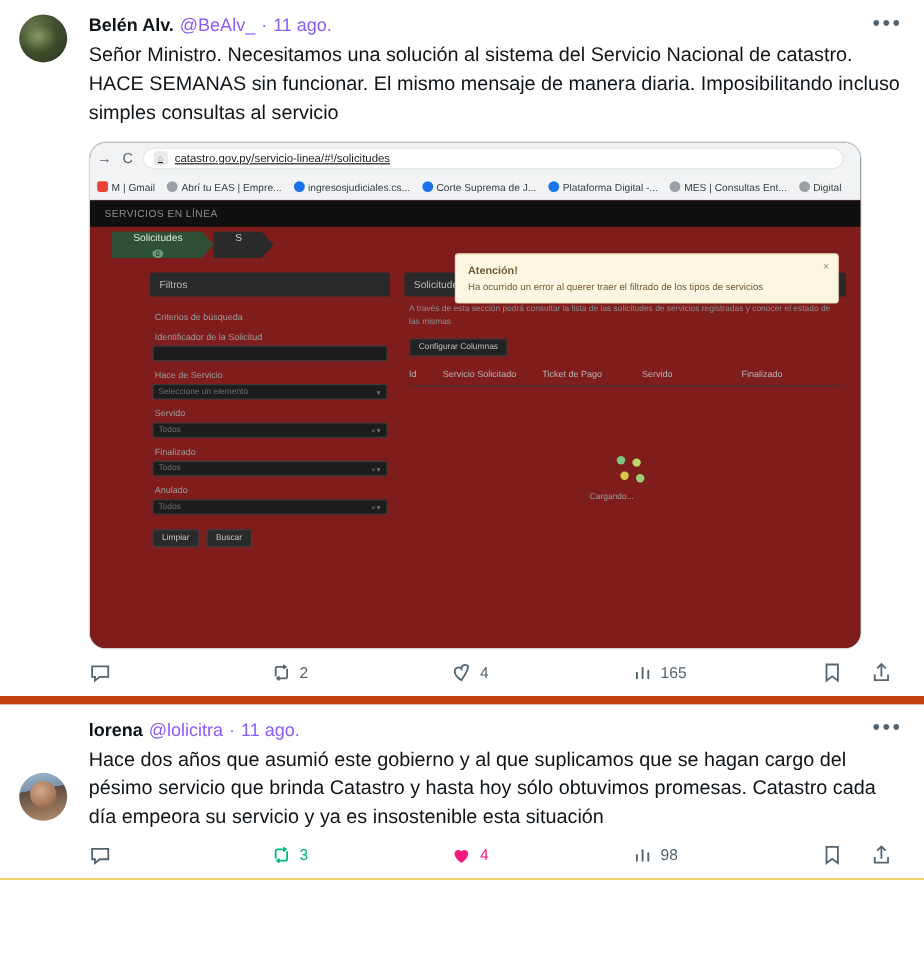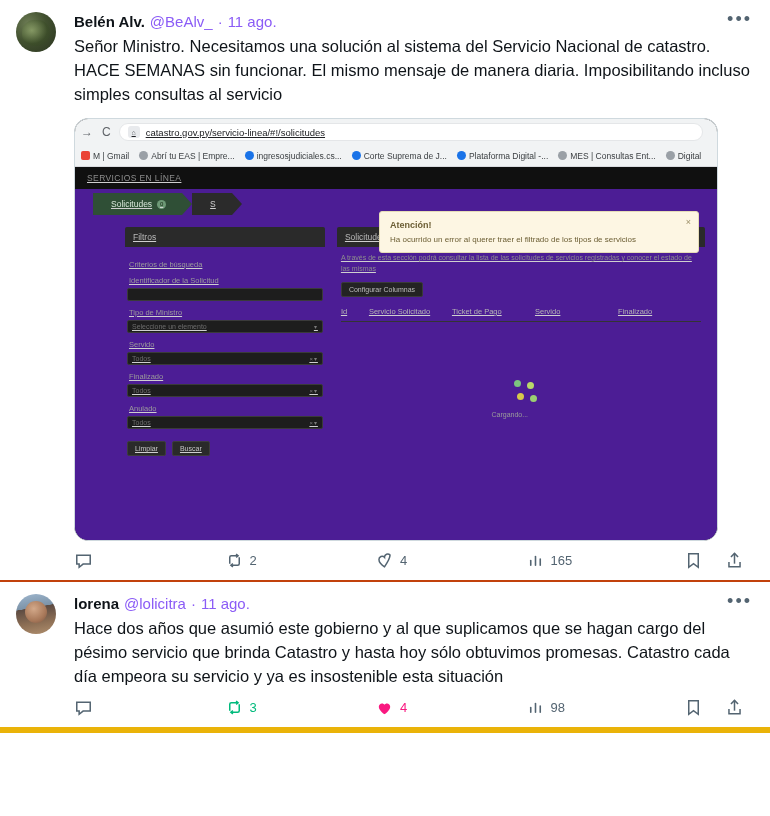--- a/index.html
+++ b/index.html
@@ -8,24 +8,24 @@
     width: 770px; height: 816px;
     background: #ffffff;
     font-family: "Liberation Sans", sans-serif;
     color: #0f1419;
     overflow: hidden;
   }
   .feed { width: 770px; }
   .tweet {
     display: flex;
     padding: 12px 16px 4px 16px;
-    border-bottom: 2px solid #c2410c;
+    border-bottom: 7px solid #c2410c;
     position: relative;
   }
-  .tweet-2 { border-bottom: 6px solid #eab308; }
+  .tweet-2 { border-bottom: 1px solid #eab308; align-items: center; }
   .avatar-col { width: 48px; flex: 0 0 48px; }
   .avatar {
     width: 40px; height: 40px; border-radius: 50%;
     overflow: hidden; position: relative;
     background: #5a6b4a;
   }
   .avatar.a1 {
     background:
       radial-gradient(circle at 30% 30%, #6e7d55 0%, #41502f 45%, #2b3520 100%);
   }
@@ -103,32 +103,32 @@
     overflow: hidden; white-space: nowrap;
   }
   .bm { display: flex; align-items: center; gap: 3px; }
   .bm-ico {
     width: 9px; height: 9px; border-radius: 50%;
     background: #1a73e8; display: inline-block; flex: 0 0 9px;
   }
   .bm-ico.g { background: #ea4335; border-radius: 2px; }
   .bm-ico.gray { background: #9aa0a6; }
   .app {
-    background: #4c1d95; height: 375px; position: relative;
-    color: #cfcfcf; font-size: 9px; text-decoration: underline;
+    background: #7f1d1d; height: 375px; position: relative;
+    color: #cfcfcf; font-size: 9px;
   }
   .app-header {
     height: 22px; background: #101010; display: flex; align-items: center;
     padding-left: 12px; color: #8e8e8e; font-size: 8.5px; letter-spacing: .4px;
   }
   .tabs-row { display: flex; align-items: center; height: 30px; padding-left: 18px; gap: 0; }
   .tab {
     height: 22px; display: flex; align-items: center; gap: 5px;
     padding: 0 16px 0 18px; font-size: 8.5px; color: #cfcfcf;
-    background: #2b2b2b; position: relative;
+    background: #2b2b2b; position: relative; flex-direction: column;
   }
   .tab.active { background: #2f4f36; color: #d7e7d9; }
   .tab:after {
     content: ""; position: absolute; right: -10px; top: 0;
     border-left: 10px solid #2b2b2b;
     border-top: 11px solid transparent;
     border-bottom: 11px solid transparent;
   }
   .tab.active:after { border-left-color: #2f4f36; }
   .tab-badge {
@@ -279,21 +279,21 @@
 
           <div class="panels">
             <div class="panel-left">
               <div class="panel-title">Filtros</div>
               <div class="panel-body">
                 <div class="field-label">Criterios de búsqueda</div>
 
                 <div class="field-label">Identificador de la Solicitud</div>
                 <div class="field-input"></div>
 
-                <div class="field-label">Tipo de Ministro</div>
+                <div class="field-label">Hace de Servicio</div>
                 <div class="field-select">
                   <span>Seleccione un elemento</span>
                   <span class="sel-arrows">▾</span>
                 </div>
 
                 <div class="field-label">Servido</div>
                 <div class="field-select">
                   <span>Todos</span>
                   <span class="sel-arrows">×▾</span>
                 </div>

